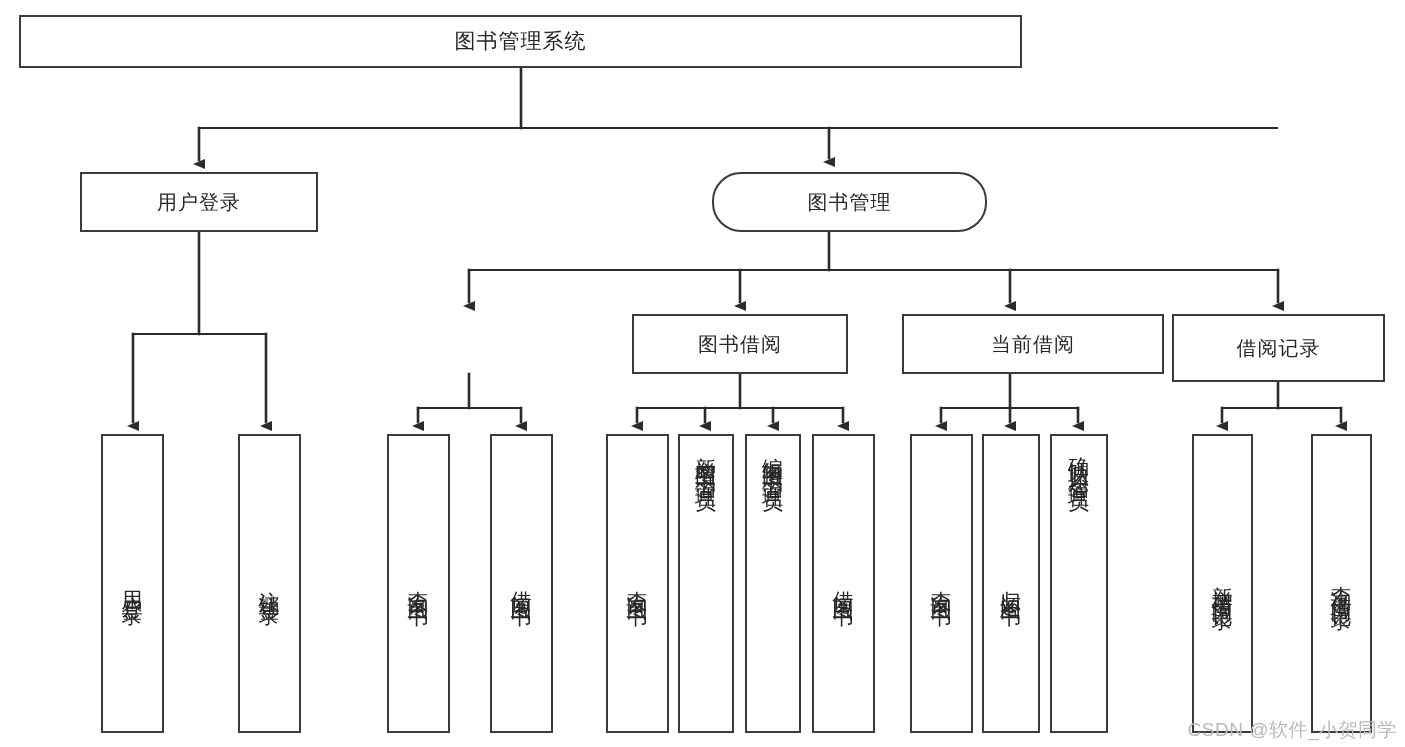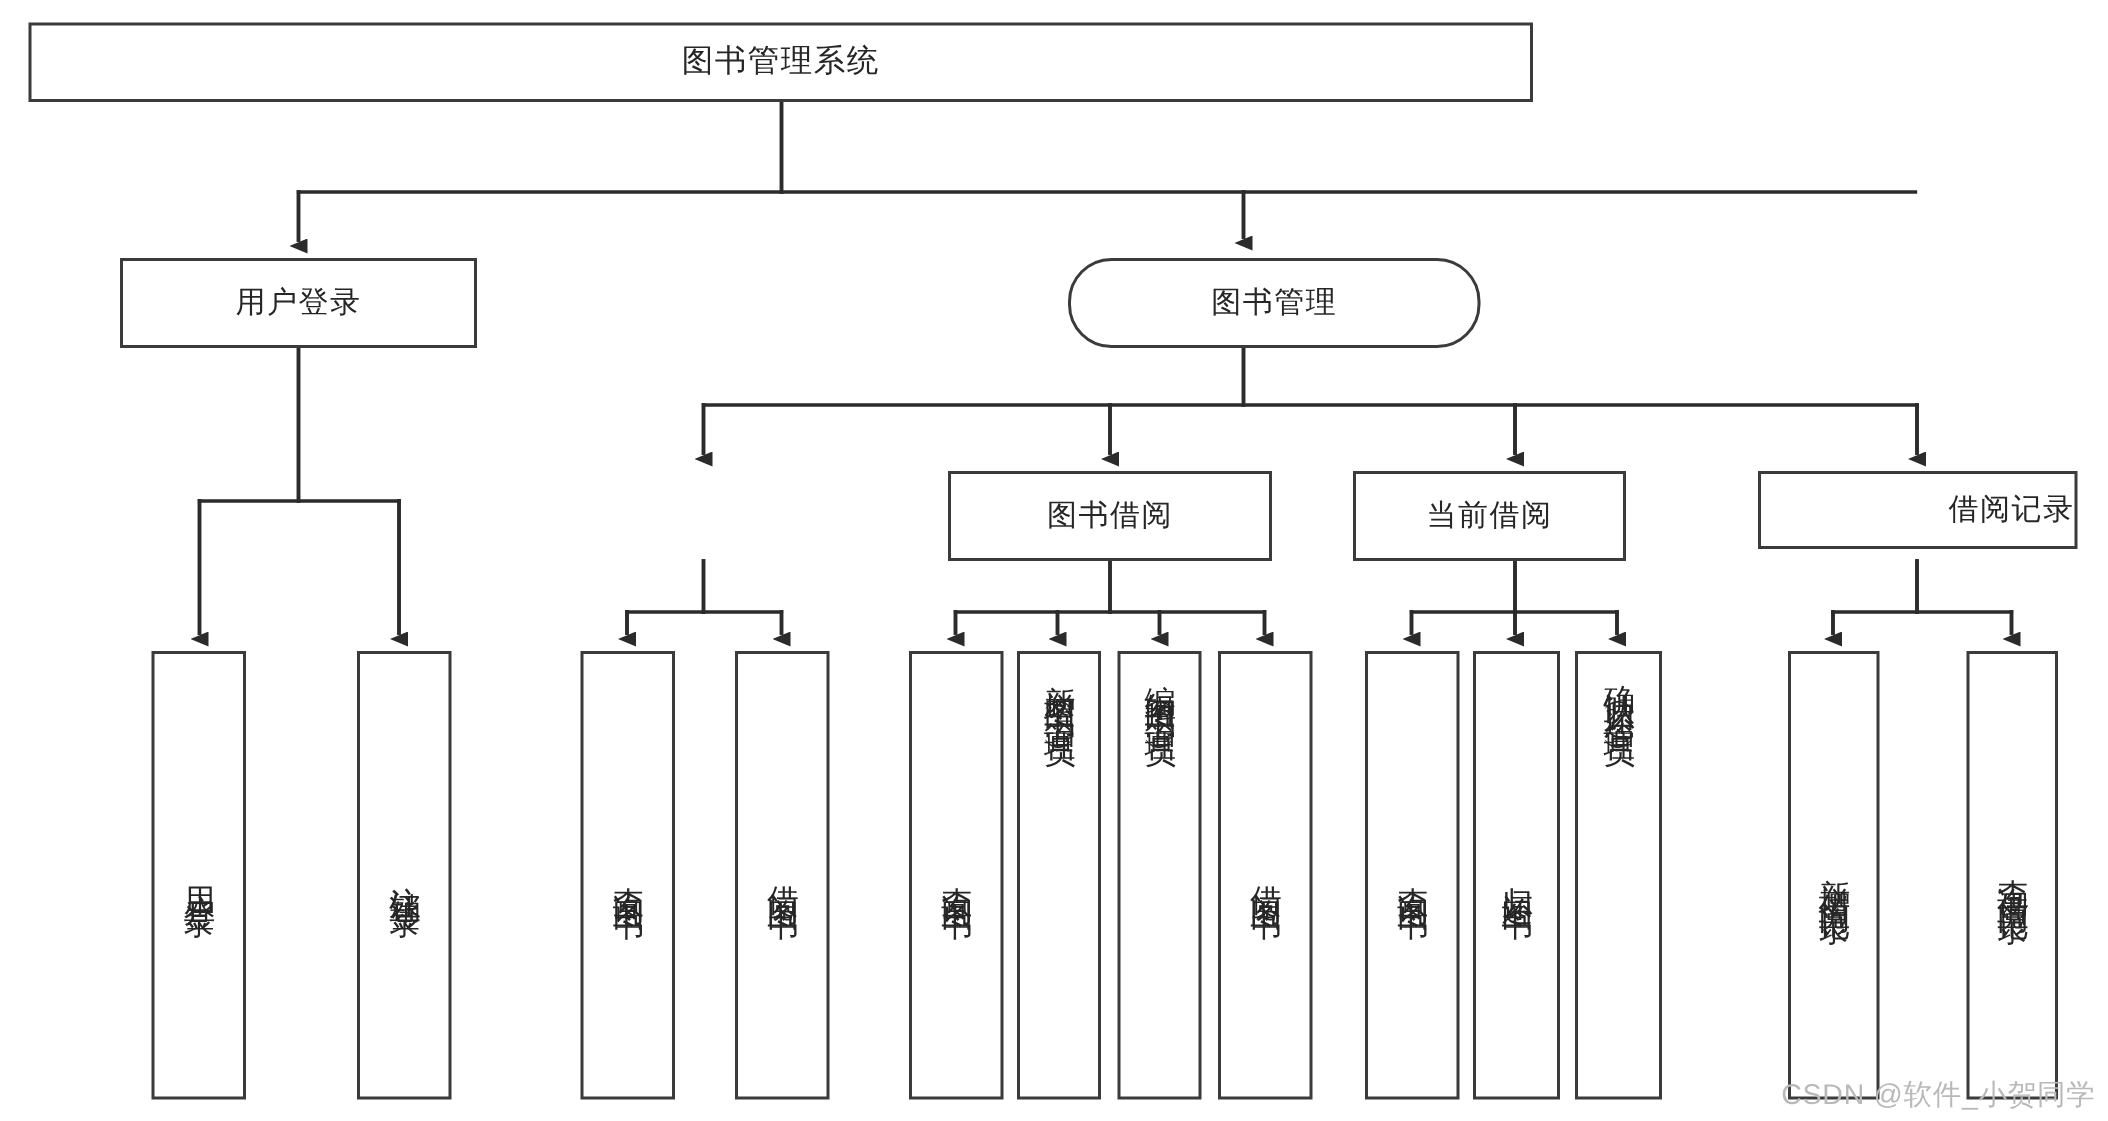--- a/index.html
+++ b/index.html
@@ -144,25 +144,25 @@
 
   <div class="node lvl2" style="left:712px; top:172px; width:275px; height:60px;border-radius:29px;">
     <span class="label">图书管理</span>
   </div>
 
 
   <div class="node lvl3" style="left:632px; top:314px; width:216px; height:60px;">
     <span class="label">图书借阅</span>
   </div>
 
-  <div class="node lvl3" style="left:902px; top:314px; width:182px; height:60px;">
+  <div class="node lvl3" style="left:902px; top:314px; width:262px; height:60px;">
     <span class="label">当前借阅</span>
   </div>
 
-  <div class="node lvl3" style="left:1172px; top:314px; width:213px; height:52px;justify-content:flex-end;">
+  <div class="node lvl3" style="left:1172px; top:314px; width:213px; height:68px;">
     <span class="label">借阅记录</span>
   </div>
 
   <div class="node leaf mid" style="left:101px; top:434px; width:63px; height:299px;">
     <span class="label">用户登录</span>
   </div>
 
   <div class="node leaf mid" style="left:238px; top:434px; width:63px; height:299px;">
     <span class="label">注销登录</span>
   </div>

